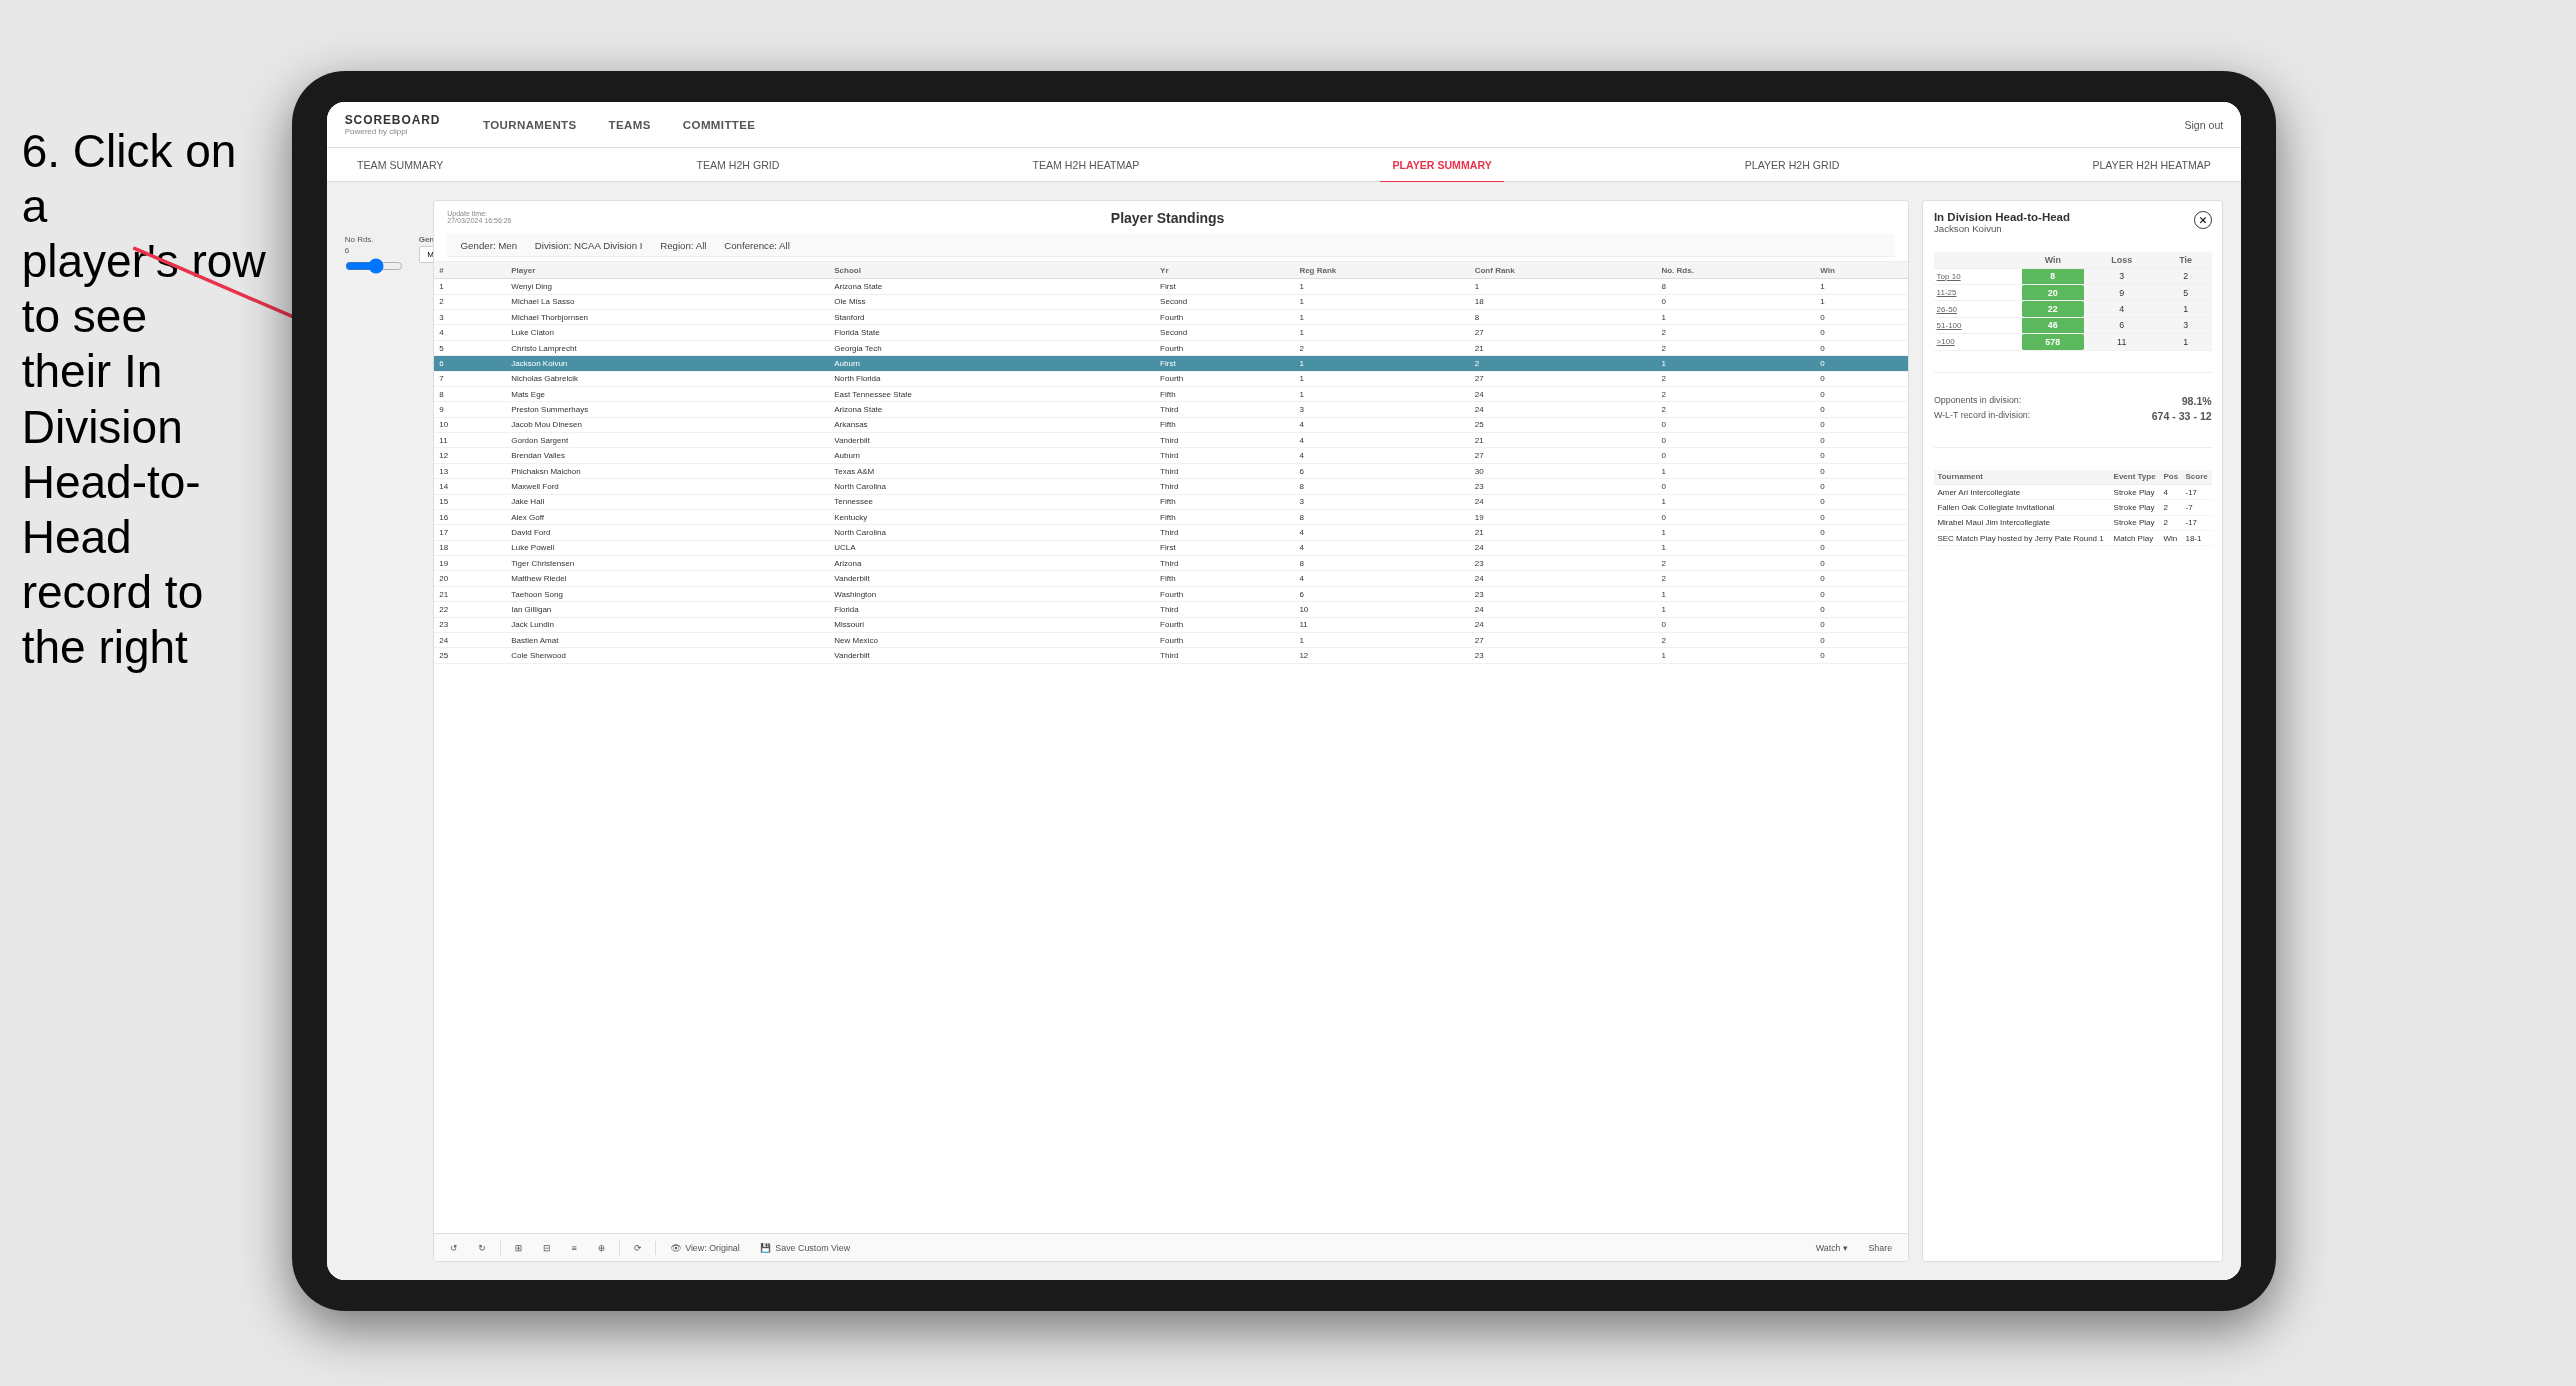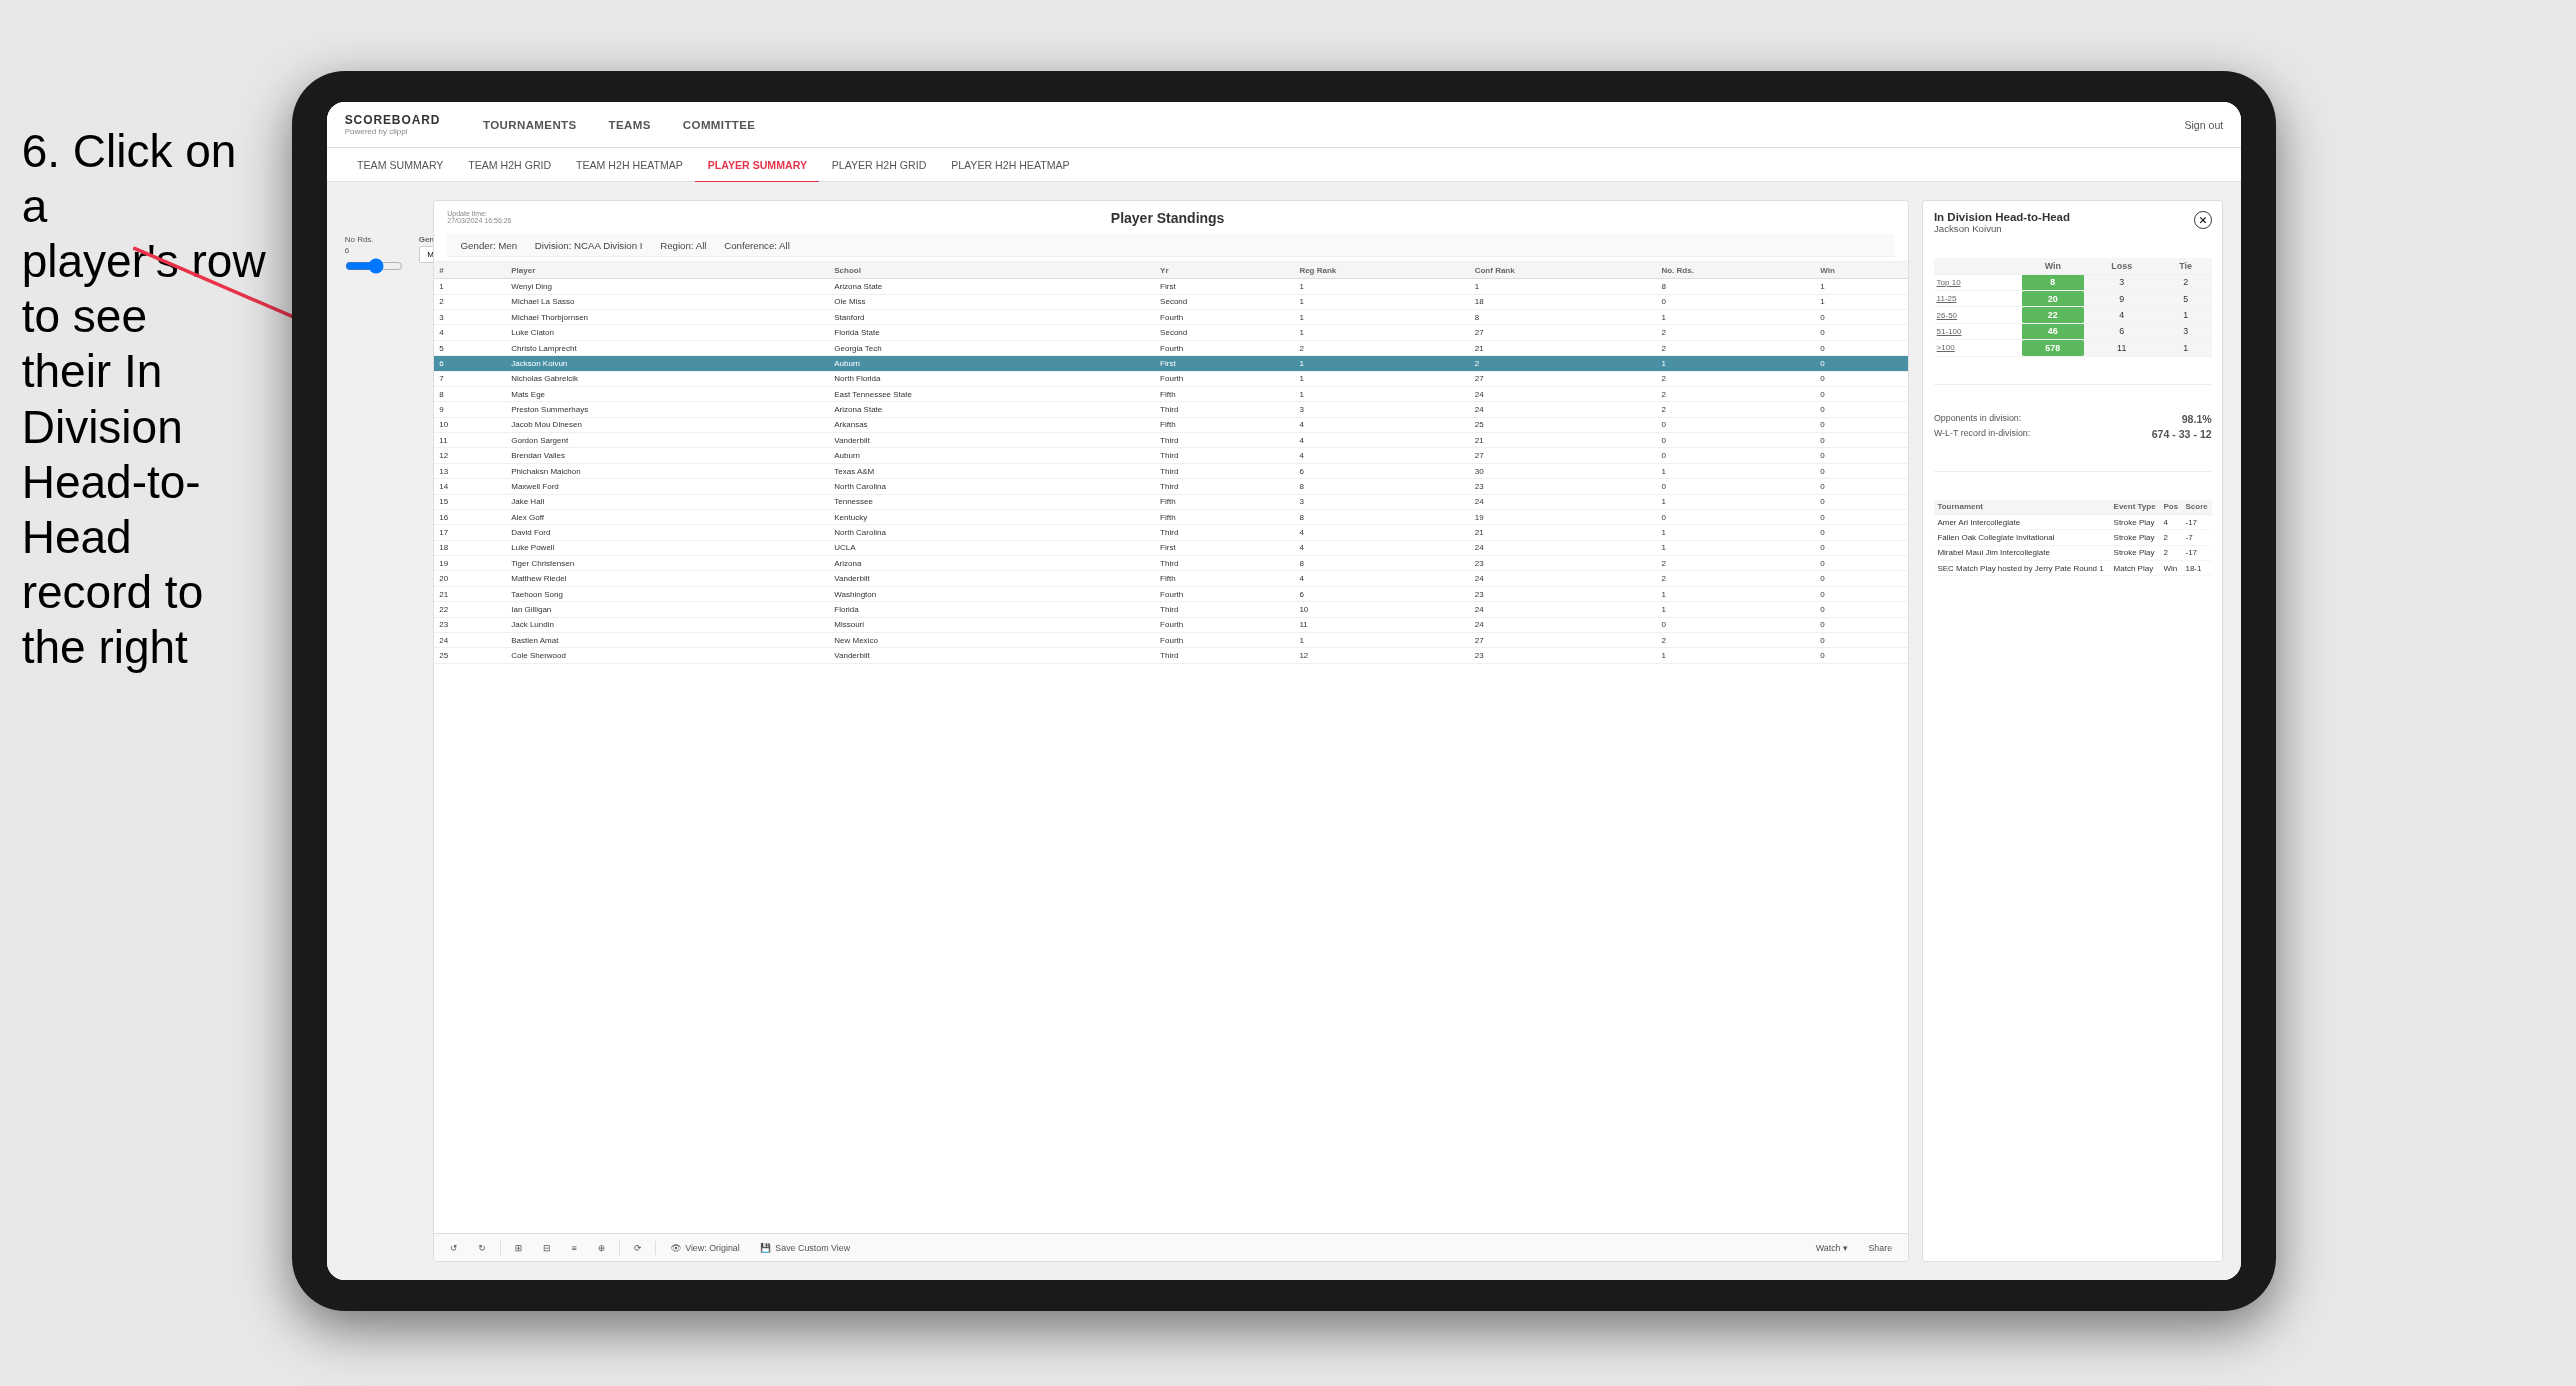--- a/index.html
+++ b/index.html
@@ -102,20 +102,21 @@
       color: #555;
     }
 
     
     .sub-nav {
       display: flex;
       height: 34px;
       background: #fff;
       border-bottom: 1.8px solid #ddd;
       padding: 0 17.7px;
+      justify-content: space-between;
     }
 
     .sub-nav-item {
       padding: 0 12.4px;
       height: 34px;
       display: flex;
       align-items: center;
       font-size: 10.6px;
       color: #555;
       cursor: pointer;
@@ -291,21 +292,21 @@
 
     
     .h2h-panel {
       width: 301px;
       background: #fff;
       border: 0.9px solid #ddd;
       border-radius: 3.5px;
       padding: 10.6px;
       display: flex;
       flex-direction: column;
-      gap: 24px;
+      gap: 18px;
     }
 
     .h2h-header {
       display: flex;
       justify-content: space-between;
       align-items: flex-start;
     }
 
     .h2h-title {
       font-size: 11.5px;

